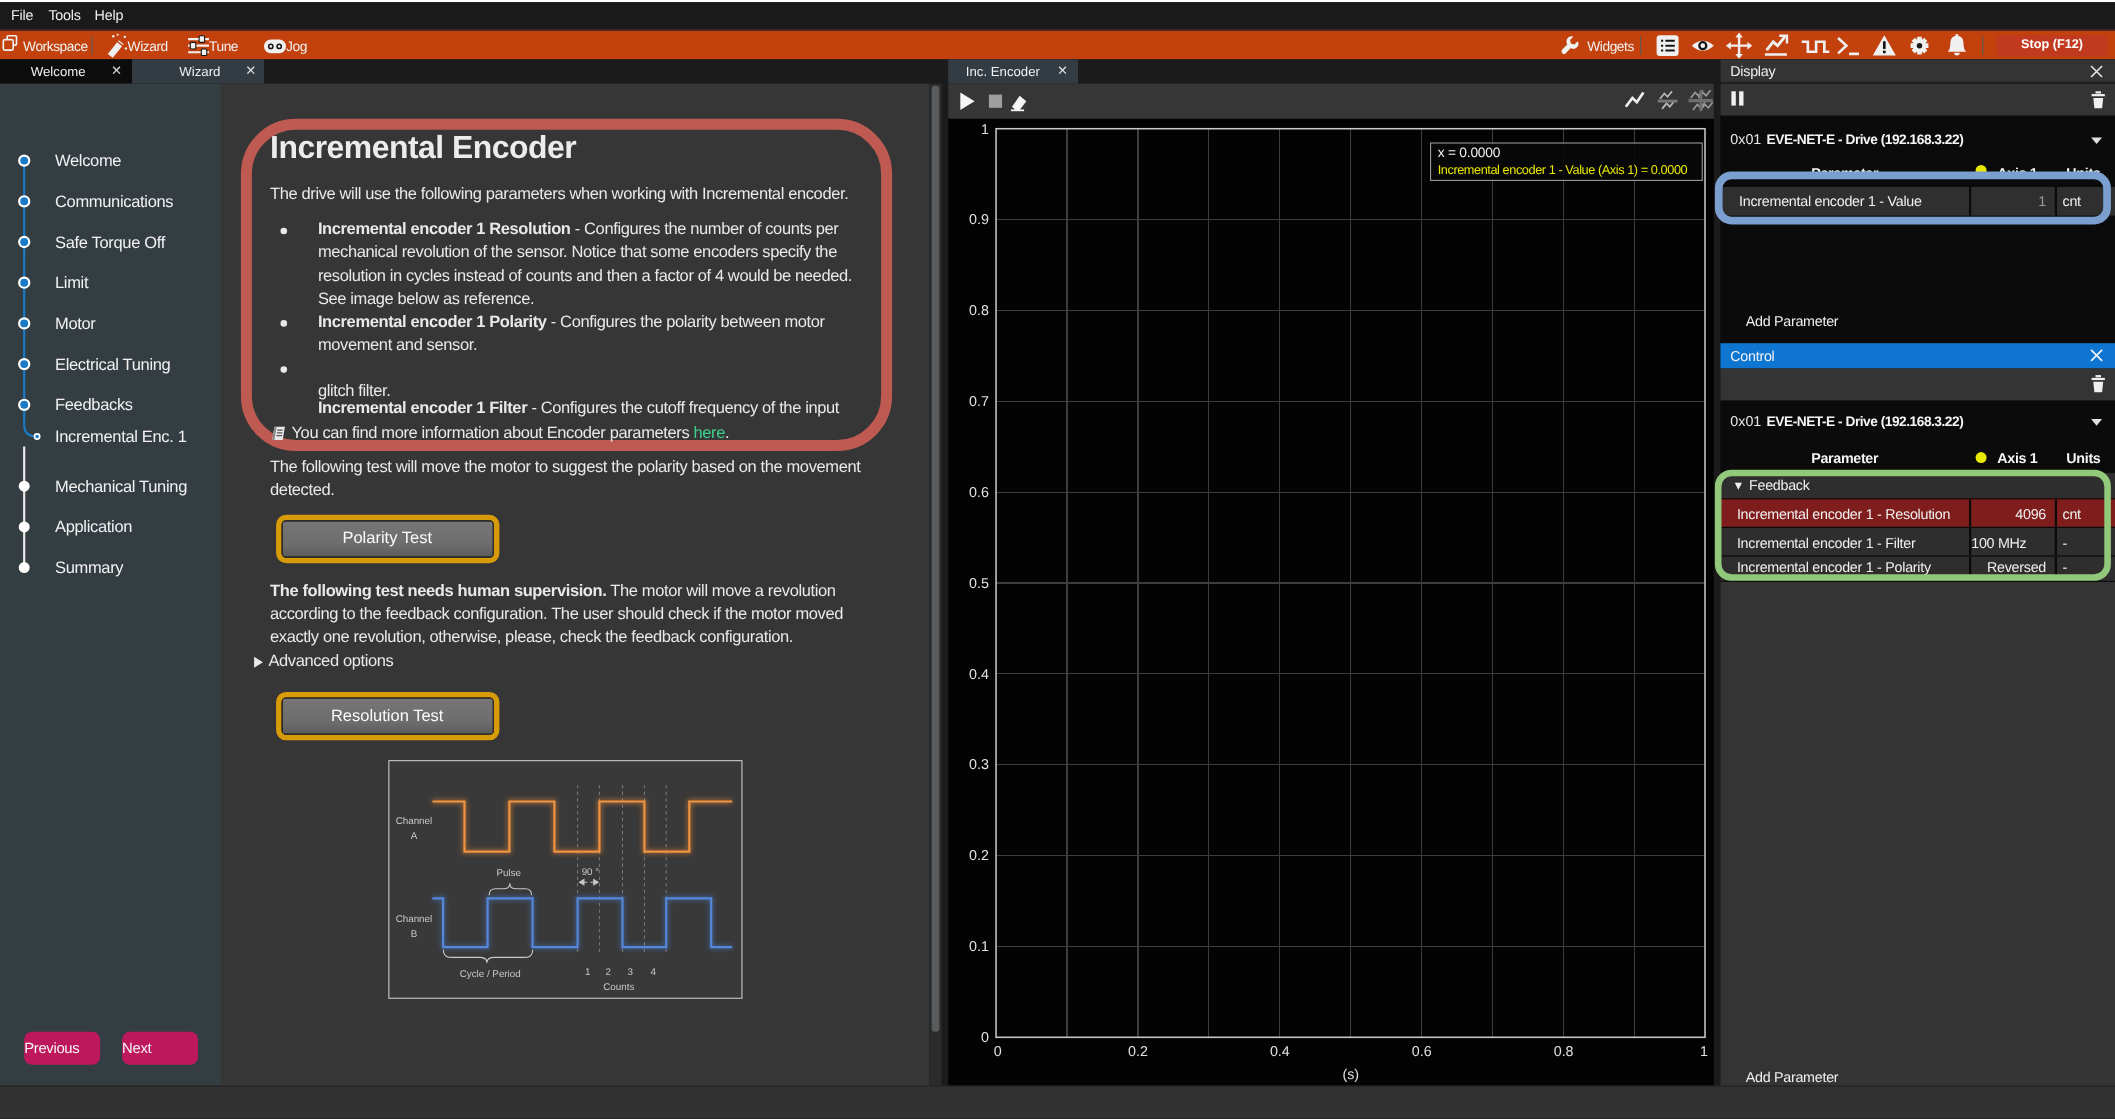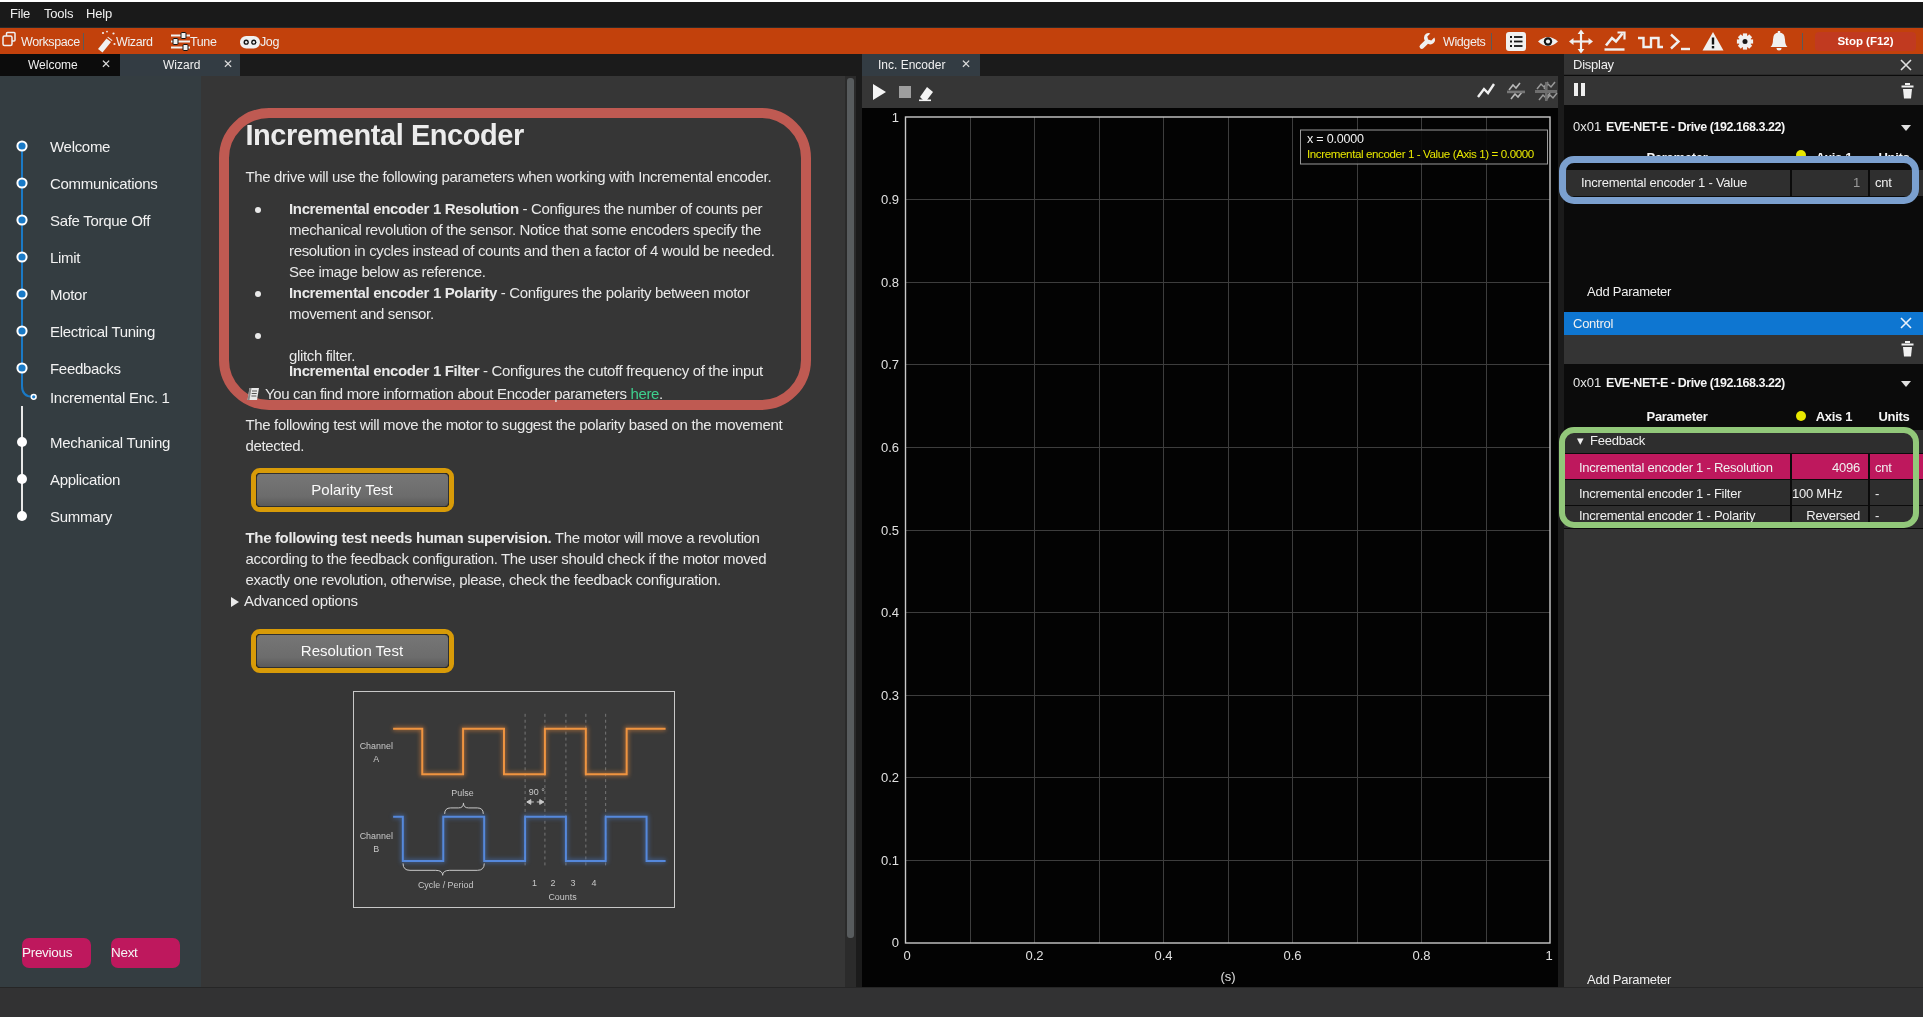--- a/index.html
+++ b/index.html
@@ -457,21 +457,21 @@
 
       <text x="113" y="86" font-size="13" letter-spacing="-0.3" fill="#f5f5f5" font-weight="bold" text-anchor="middle">Parameter</text>
       <circle cx="237" cy="81" r="5" fill="#e8e800"></circle>
       <text x="270" y="86" font-size="13" letter-spacing="-0.3" fill="#f5f5f5" font-weight="bold" text-anchor="middle">Axis 1</text>
       <text x="330" y="86" font-size="13" letter-spacing="-0.3" fill="#f5f5f5" font-weight="bold" text-anchor="middle">Units</text>
     </svg>
 
     <div class="row" style="top:376px; height:23px; background:#2e2e2e;">
       <div class="rp-text" style="left:13px; top:3px;">▾&nbsp; Feedback</div>
     </div>
-    <div class="row" style="top:399px; background:#be185d; border-top:1px solid #0b0b0b;">
+    <div class="row" style="top:399px; background:#7f1d1d; border-top:1px solid #0b0b0b;">
       <div class="cellsep" style="left:226px;"></div>
       <div class="cellsep" style="left:304px;"></div>
       <div class="rp-text" style="left:15px; top:6px;">Incremental encoder 1 - Resolution</div>
       <div class="rp-text" style="left:228px; top:6px; width:68px; text-align:right;">4096</div>
       <div class="rp-text" style="left:311px; top:6px;">cnt</div>
     </div>
     <div class="row" style="top:425px; background:#2e2e2e; border-top:1px solid #0b0b0b;">
       <div class="cellsep" style="left:226px;"></div>
       <div class="cellsep" style="left:304px;"></div>
       <div class="rp-text" style="left:15px; top:6px;">Incremental encoder 1 - Filter</div>

